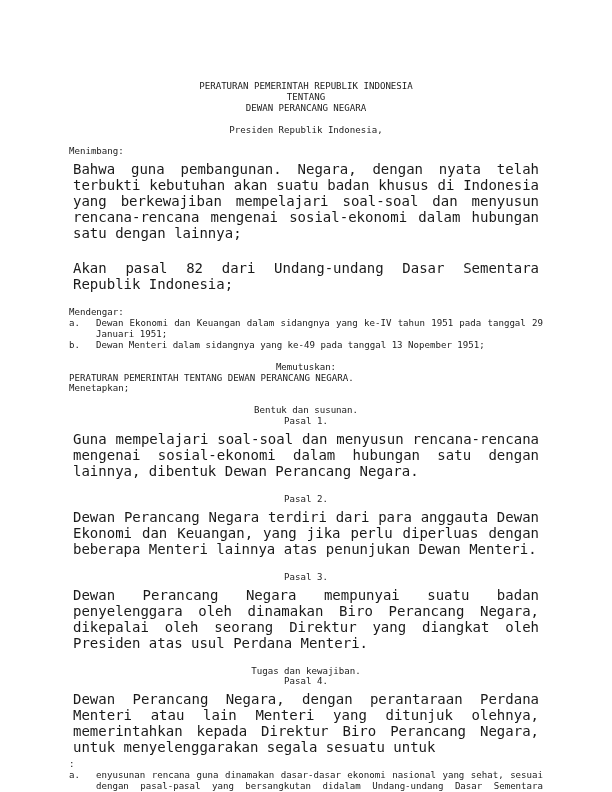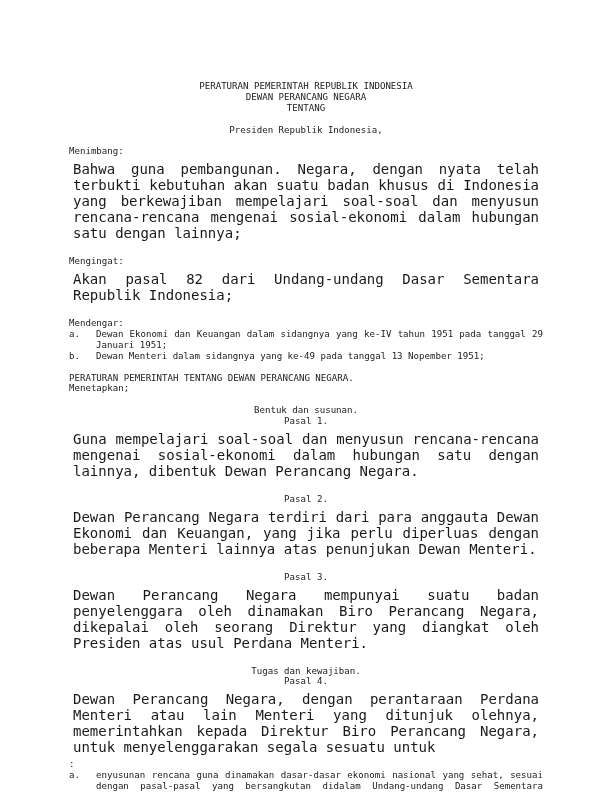--- a/index.html
+++ b/index.html
@@ -68,50 +68,50 @@
   .hdr-block .line { text-align: center; }
 </style>
 </head>
 <body>
 
 <div id="page">
   <div id="content">
 
     <div class="hdr-block">
       <div class="line center">PERATURAN PEMERINTAH REPUBLIK INDONESIA</div>
+      <div class="line center">TENTANG</div>
       <div class="line center">DEWAN PERANCANG NEGARA</div>
-      <div class="line center">TENTANG</div>
     </div>
 
     <div class="gap"></div>
     <div class="line center">Presiden Republik Indonesia,</div>
     <div class="gap"></div>
 
     <div class="line">Menimbang:</div>
     <p class="blk">Bahwa guna pembangunan. Negara, dengan nyata telah terbukti kebutuhan akan suatu badan khusus di Indonesia yang berkewajiban mempelajari soal-soal dan menyusun rencana-rencana mengenai sosial-ekonomi dalam hubungan satu dengan lainnya;</p>
 
     <div class="gap"></div>
 
-    <div class="line">Mengingat:</div>
     <p class="blk">Akan pasal 82 dari Undang-undang Dasar Sementara Republik Indonesia;</p>
 
     <div class="gap"></div>
 
     <div class="line">Mendengar:</div>
     <div class="listrow">
       <span class="listmark">a.</span>
       <span class="listbody">Dewan Ekonomi dan Keuangan dalam sidangnya yang ke-IV tahun 1951 pada tanggal 29 Januari 1951;</span>
     </div>
     <div class="listrow">
       <span class="listmark">b.</span>
       <span class="listbody">Dewan Menteri dalam sidangnya yang ke-49 pada tanggal 13 Nopember 1951;</span>
     </div>
 
     <div class="gap"></div>
 
+    <div class="line center">Memutuskan:</div>
     <div class="line">PERATURAN PEMERINTAH TENTANG DEWAN PERANCANG NEGARA.</div>
     <div class="line">Menetapkan;</div>
 
     <div class="gap"></div>
 
     <div class="line center">Bentuk dan susunan.</div>
     <div class="line center">Pasal 1.</div>
     <p class="blk">Guna mempelajari soal-soal dan menyusun rencana-rencana mengenai sosial-ekonomi dalam hubungan satu dengan lainnya, dibentuk Dewan Perancang Negara.</p>
 
     <div class="gap"></div>

